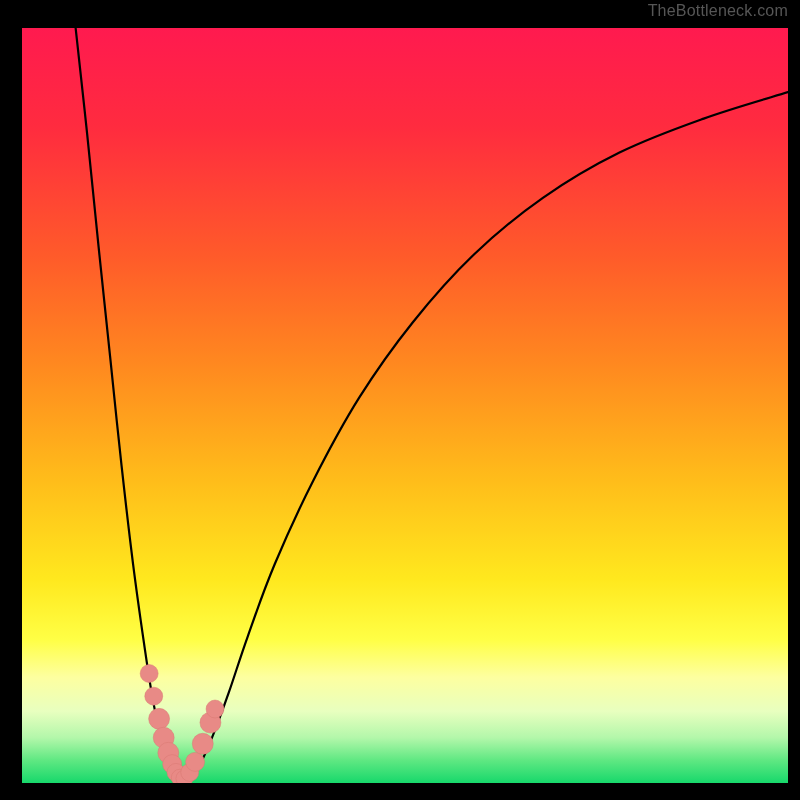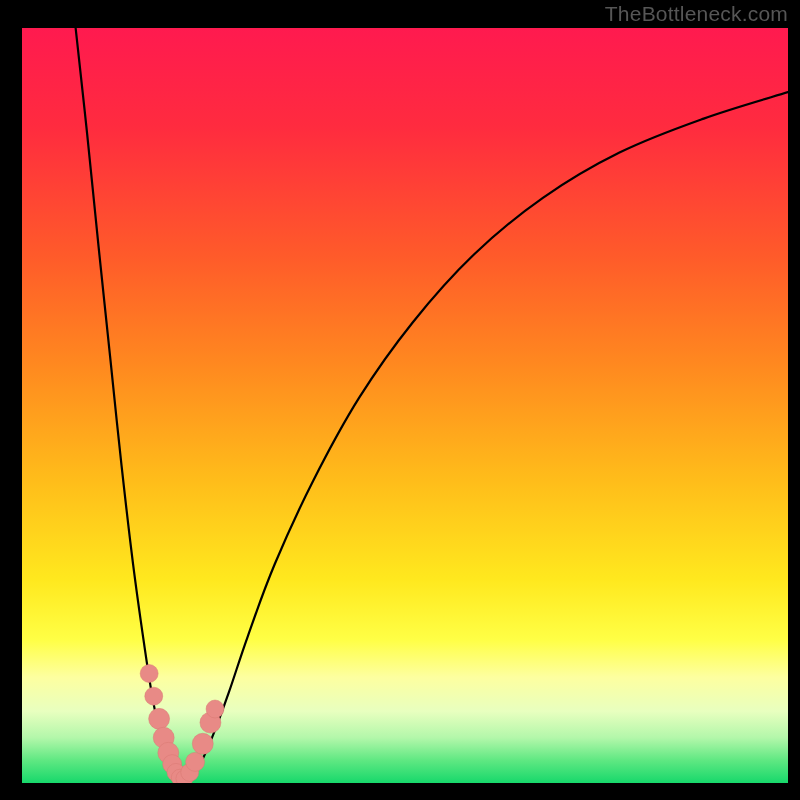--- a/index.html
+++ b/index.html
@@ -17,21 +17,21 @@
     background: #000;
   }
   .plot {
     position: absolute;
     box-sizing: border-box;
   }
   .watermark {
     position: absolute;
     top: 2px;
     right: 12px;
-    font-size: 21px;
+    font-size: 16px;
     font-weight: 500;
     color: #565656;
     letter-spacing: 0.2px;
   }
   svg { display:block; }
 </style>
 </head>
 <body>
 
 <div class="frame">

